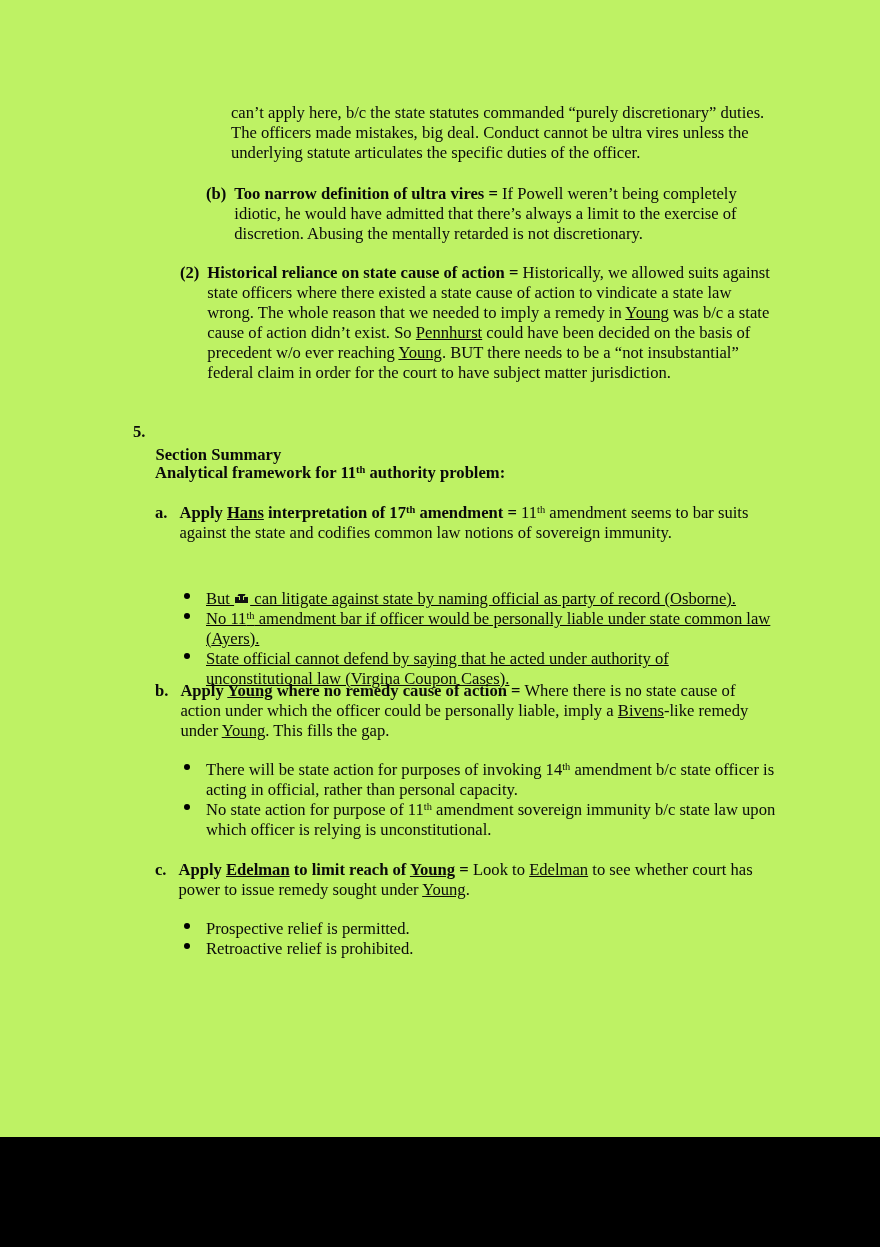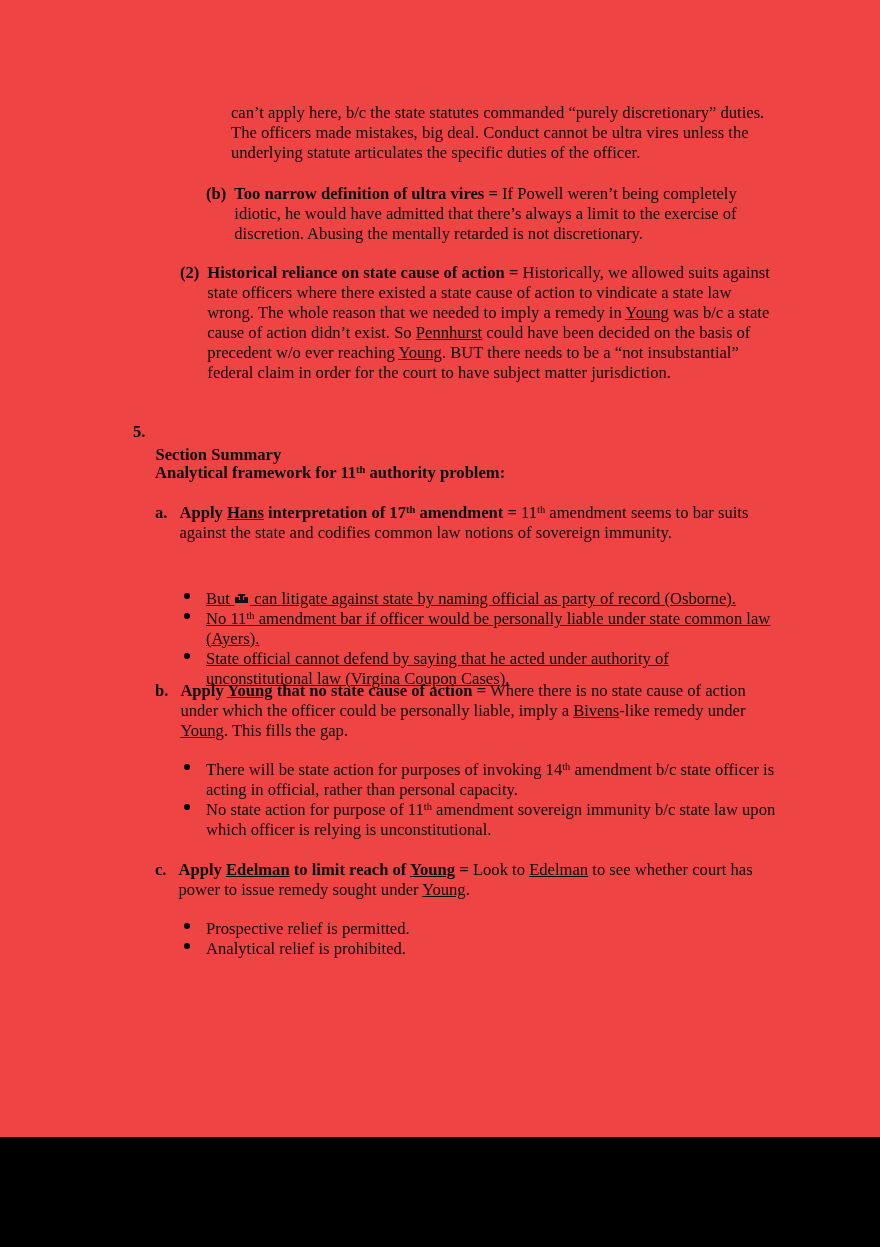--- a/index.html
+++ b/index.html
@@ -15,21 +15,21 @@
     color: #000000;
     overflow: hidden;
     position: relative;
   }
   .page {
     position: absolute;
     left: 0;
     top: 0;
     width: 880px;
     height: 1247px;
-    background: #ef4444;
+    background: #bef264;
   }
   .content {
     position: absolute;
     left: 0;
     top: 0;
     width: 880px;
   }
   
   .blk {
     position: relative;
@@ -161,21 +161,21 @@
         <span class="bullet"><span class="dot"></span></span>
         <span class="body">
           <span>State official cannot defend by saying that he acted under authority of unconstitutional law (</span><u>Virgina Coupon Cases</u><span>).</span>
         </span>
       </div>
     </div>
 
     <div class="blk row" style="position:absolute; left:155px; top:681px; width:624px;">
       <span class="marker">b.</span>
       <span class="body" style="padding-left:12px;">
-        <b>Apply </b><b class="u">Young</b><b> that no state cause of action</b><b> </b><b>=</b>
+        <b>Apply </b><b class="u">Young</b><b> where no remedy cause of action</b><b> </b><b>=</b>
         <span>Where there is no state cause of action under which the officer could be personally liable, imply a </span><u>Bivens</u><span>-like remedy under </span><u>Young</u><span>.  This fills the gap.</span>
       </span>
     </div>
 
     <div style="position:absolute; left:184px; top:760px; width:595px;">
       <div class="blk row">
         <span class="bullet"><span class="dot"></span></span>
         <span class="body">
           <span>There will be state action for purposes of invoking 14</span><sup>th</sup><span> amendment b/c state officer is acting in official, rather than personal capacity.</span>
         </span>
@@ -196,20 +196,20 @@
       </span>
     </div>
 
     <div style="position:absolute; left:184px; top:919px; width:595px;">
       <div class="blk row">
         <span class="bullet"><span class="dot"></span></span>
         <span class="body">Prospective relief is permitted.</span>
       </div>
       <div class="blk row">
         <span class="bullet"><span class="dot"></span></span>
-        <span class="body">Analytical relief is prohibited.</span>
+        <span class="body">Retroactive relief is prohibited.</span>
       </div>
     </div>
 
   </div>
 
   <div class="black-band" style="top:1137px; height:110px;"></div>
 </div>
 
 </body></html>

